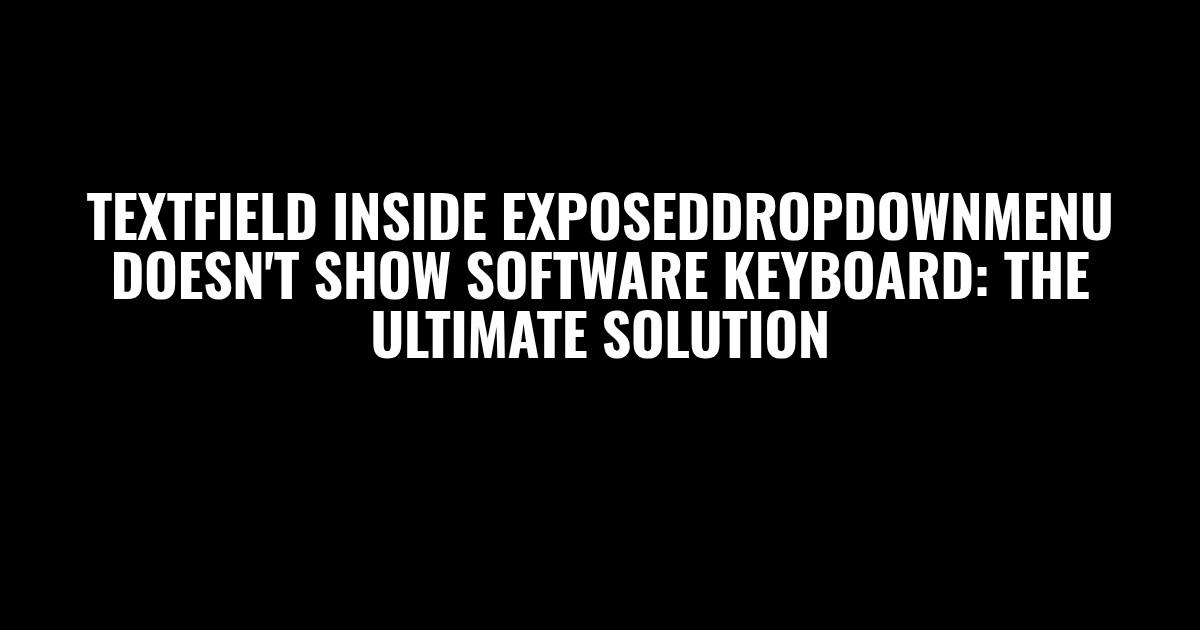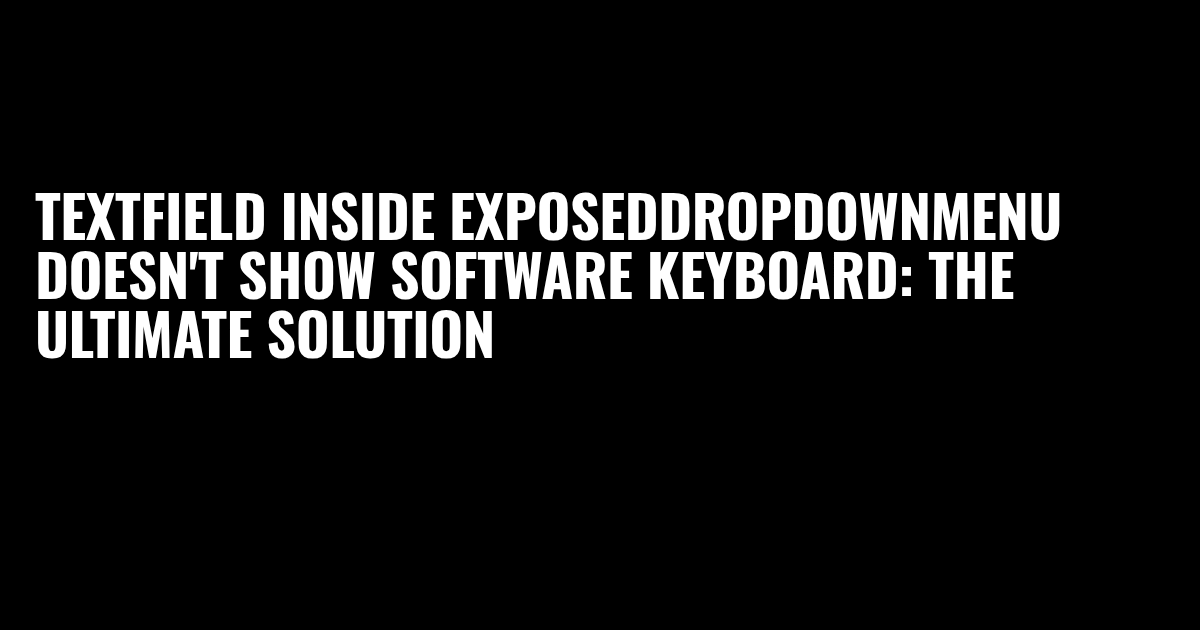--- a/index.html
+++ b/index.html
@@ -15,21 +15,21 @@
       align-items: flex-start;
       justify-content: center;
       padding-top: 185px;
     }
     .title {
       font-family: 'Arial Narrow', 'Helvetica Neue Condensed', 'Oswald', Arial, sans-serif;
       font-stretch: condensed;
       font-weight: 700;
       color: #ffffff;
       font-size: 58px;
-      text-align: left;
+      text-align: center;
       text-transform: uppercase;
       line-height: 1.02;
       letter-spacing: -0.5px;
       max-width: 1130px;
     }
   </style>
 </head>
 <body>
 
 <h1 class="title">TextField inside ExposedDropdownMenu doesn't show software keyboard: The Ultimate Solution</h1>

